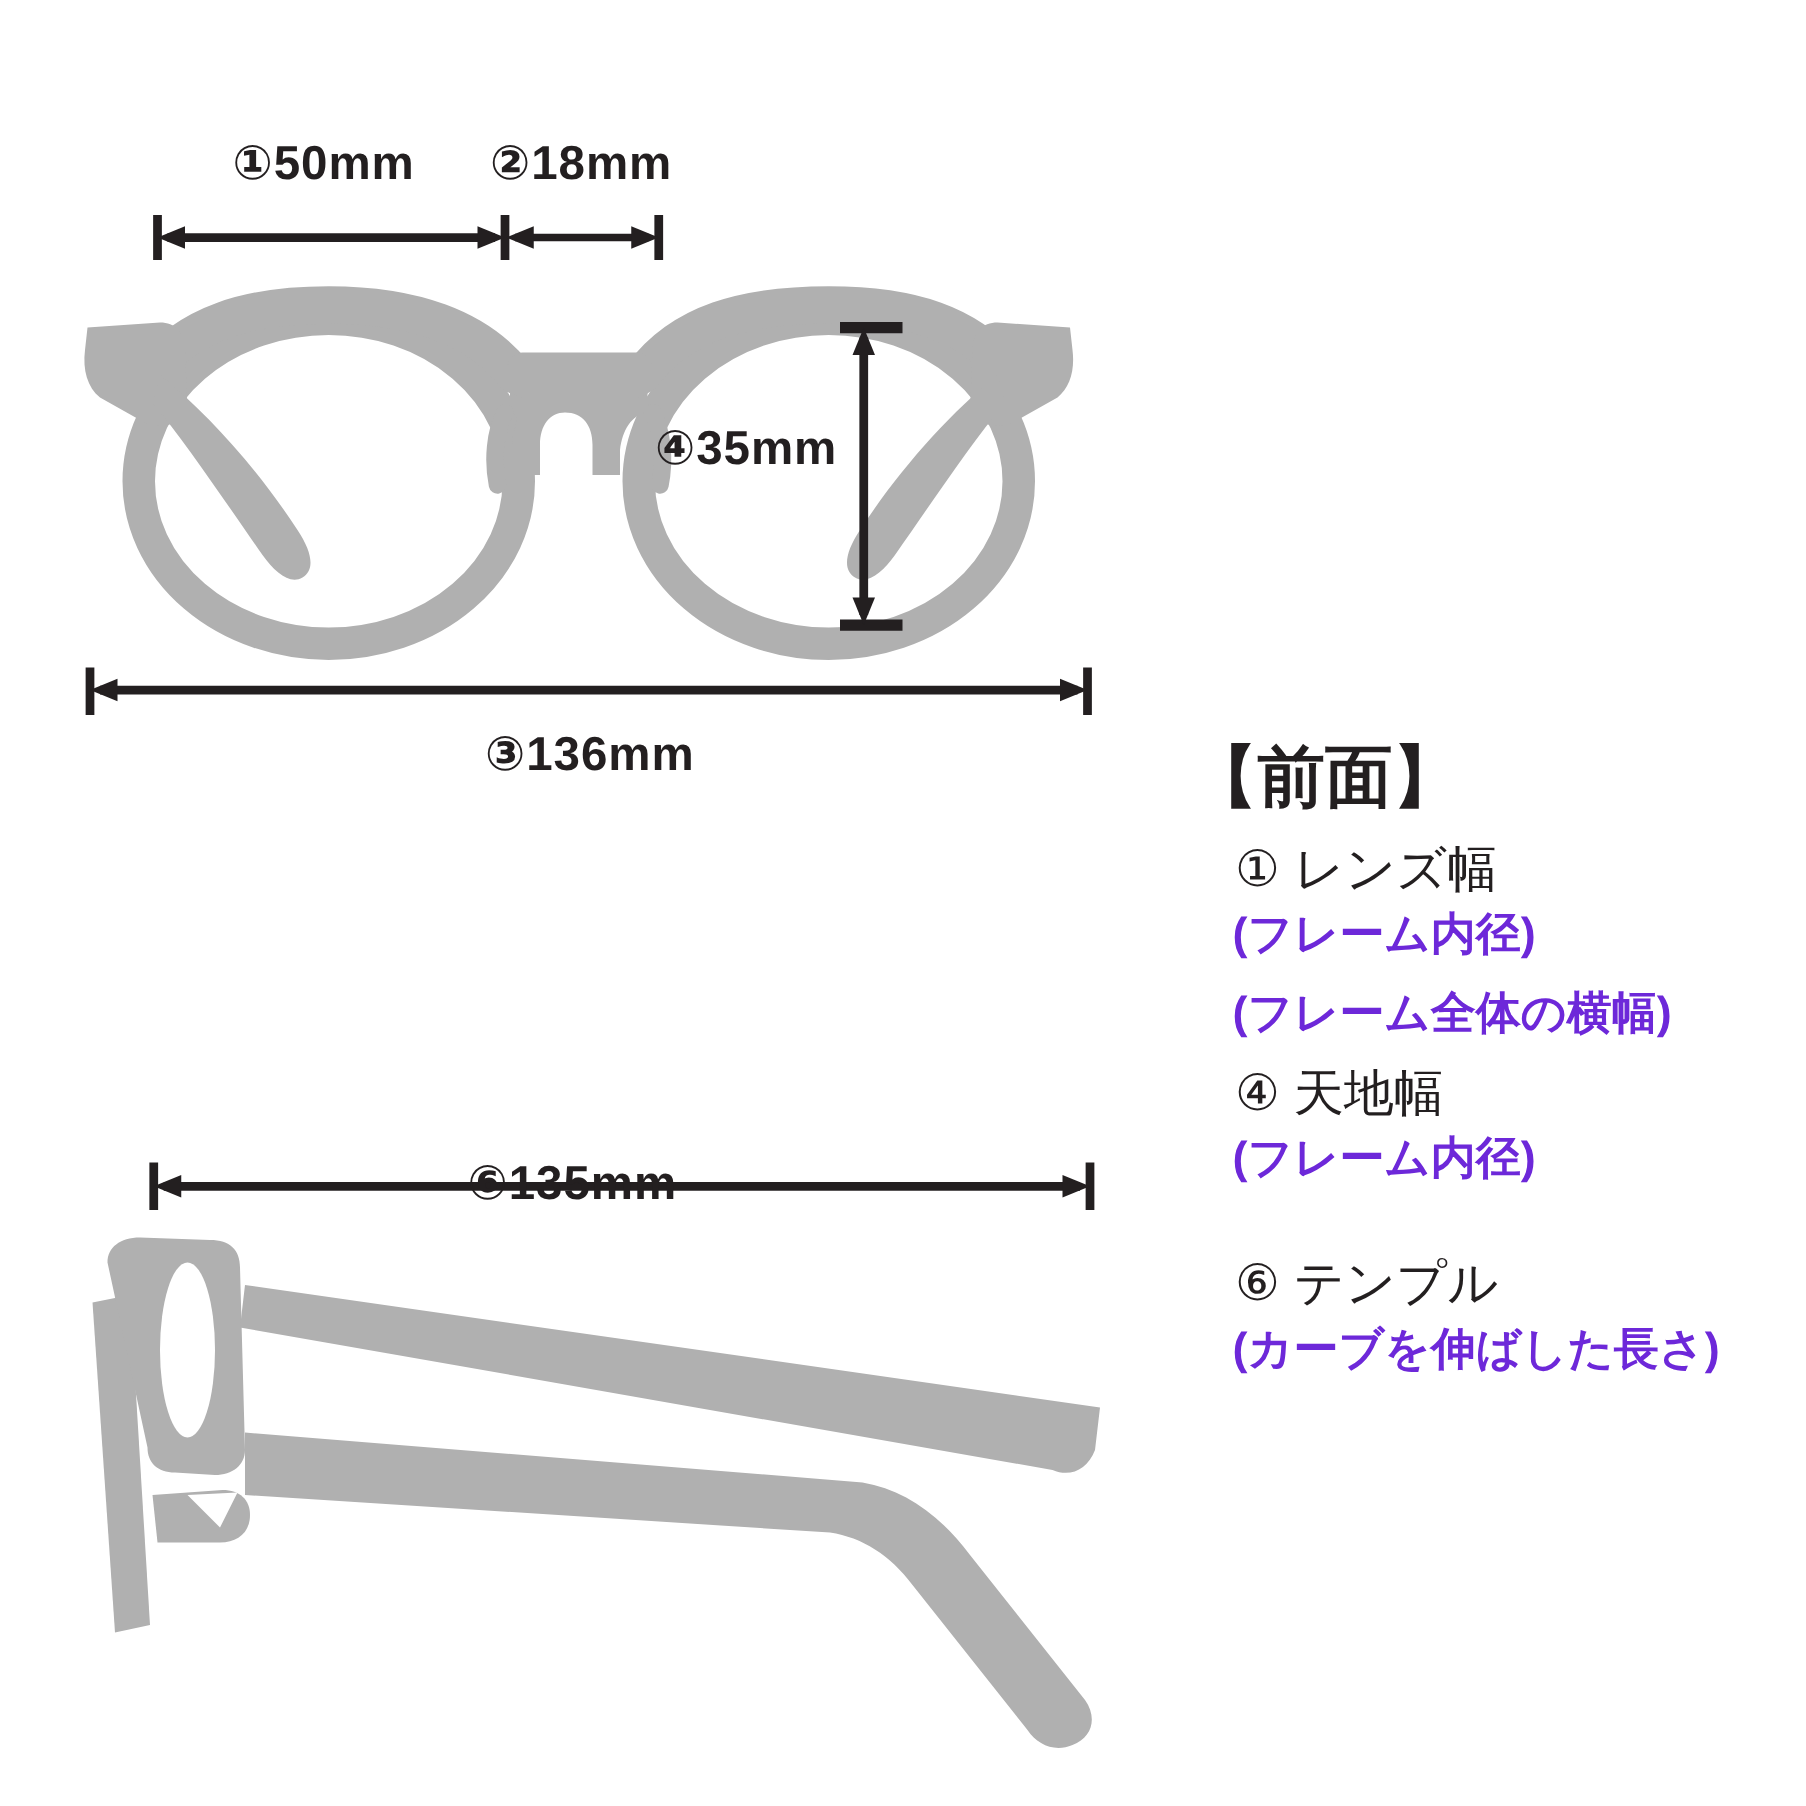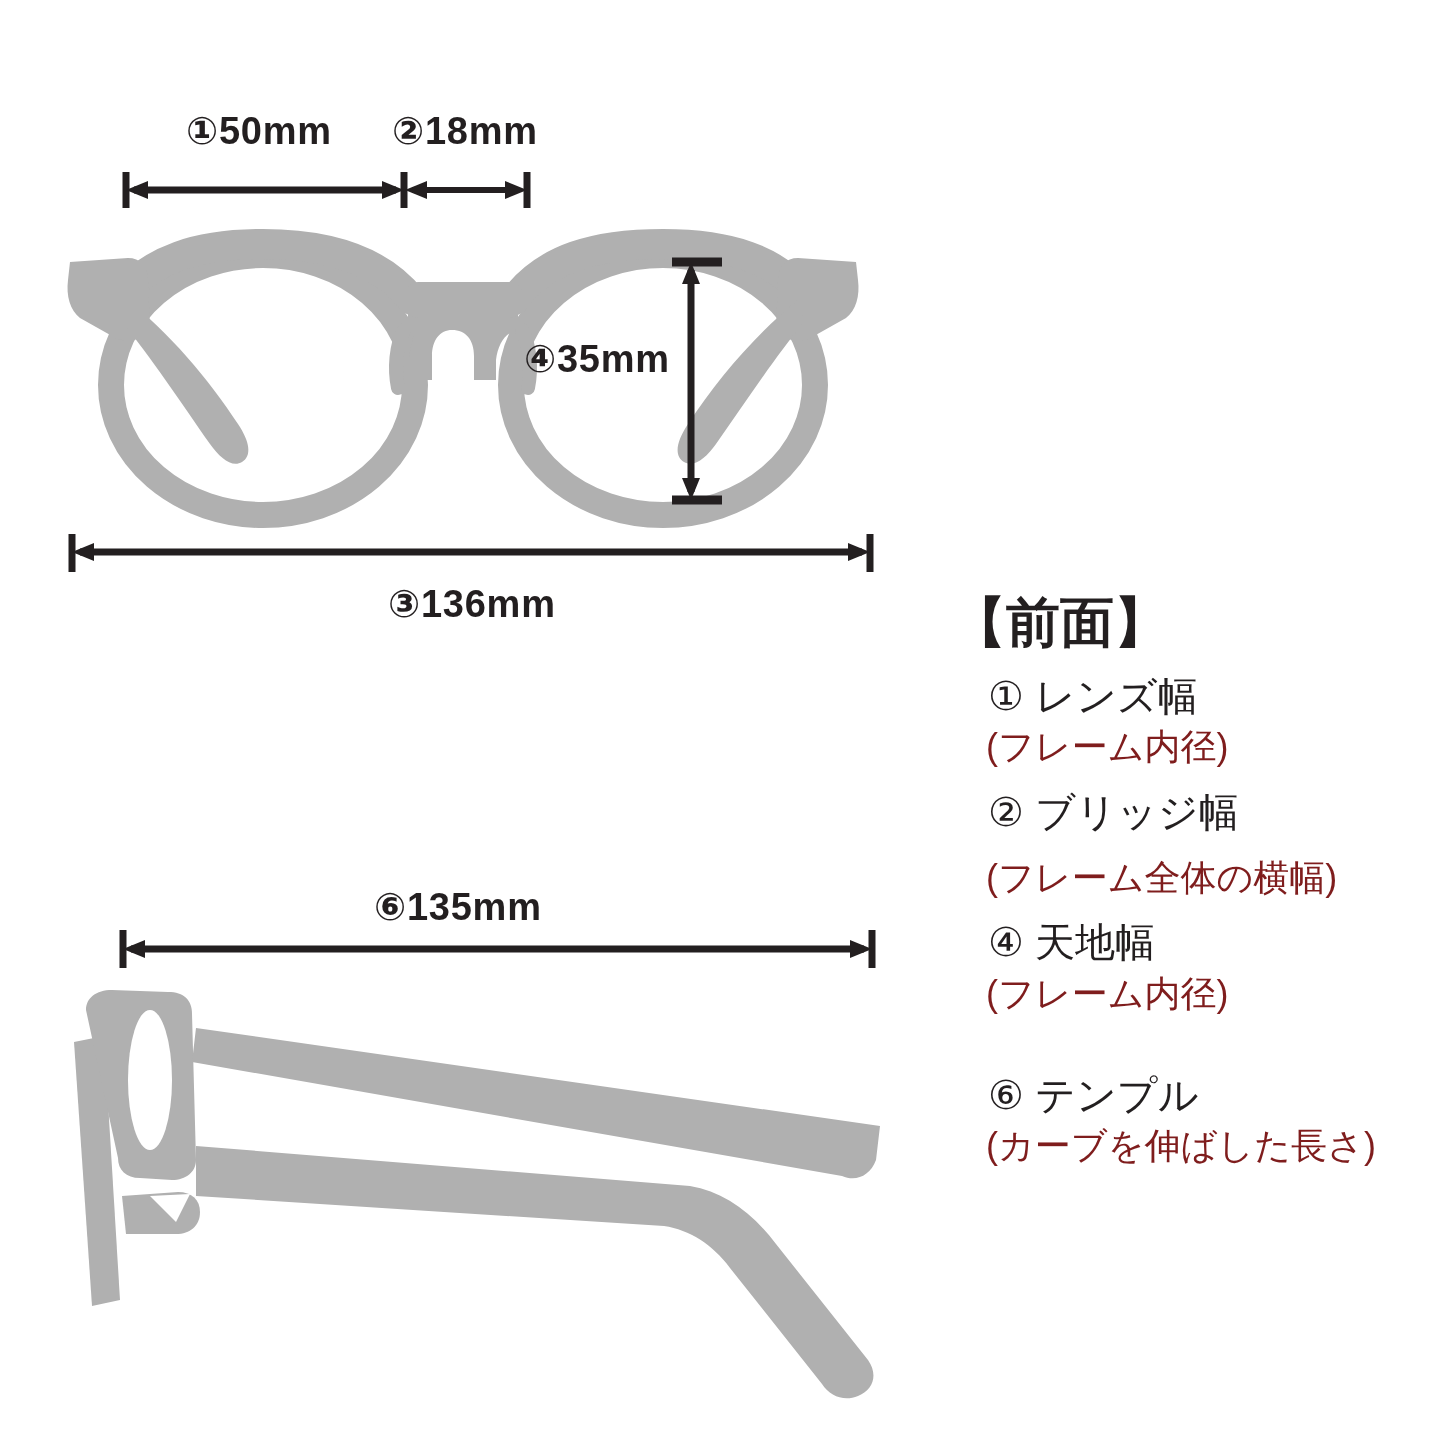--- a/index.html
+++ b/index.html
@@ -39,21 +39,21 @@
     font-weight: 600;
     letter-spacing: 0.02em;
     color: #231f20;
     white-space: nowrap;
     line-height: 1;
   }
   #dim-lens-width-label  { left: 186px; top: 112px; }
   #dim-bridge-width-label{ left: 392px; top: 112px; }
   #dim-total-width-label { left: 388px; top: 585px; }
   #dim-lens-height-label { left: 524px; top: 340px; }
-  #dim-temple-label      { left: 374px; top: 888px; }
+  #dim-temple-label      { left: 374px; top: 928px; }
 
   
   #legend {
     position: absolute;
     left: 952px;
     top: 590px;
     width: 470px;
   }
   .legend-section { margin-bottom: 6px; }
   .legend-section + .legend-section { margin-top: 54px; }
@@ -79,22 +79,22 @@
     font-weight: 400;
     color: #231f20;
     line-height: 1.24;
     white-space: nowrap;
     display: block;
     margin-left: 36px;
   }
   .legend-sub {
     font-family: "Liberation Sans", "DejaVu Sans", sans-serif;
     font-size: 36px;
-    font-weight: 400;
-    color: #7f1d1d;
+    font-weight: 700;
+    color: #6d28d9;
     line-height: 1.24;
     white-space: nowrap;
     display: block;
     padding-left: 34px;
     margin-top: 4px;
   }
 </style>
 </head>
 <body>
 
@@ -266,23 +266,20 @@
   <div id="legend">
 
     <div class="legend-section">
       <div class="legend-heading">【前面】</div>
 
       <div class="legend-item">
         <span class="legend-main">① レンズ幅</span>
         <span class="legend-sub">(フレーム内径)</span>
       </div>
 
-      <div class="legend-item">
-        <span class="legend-main">② ブリッジ幅</span>
-      </div>
 
       <div class="legend-item">
         <span class="legend-sub">(フレーム全体の横幅)</span>
       </div>
 
       <div class="legend-item">
         <span class="legend-main">④ 天地幅</span>
         <span class="legend-sub">(フレーム内径)</span>
       </div>
     </div>

